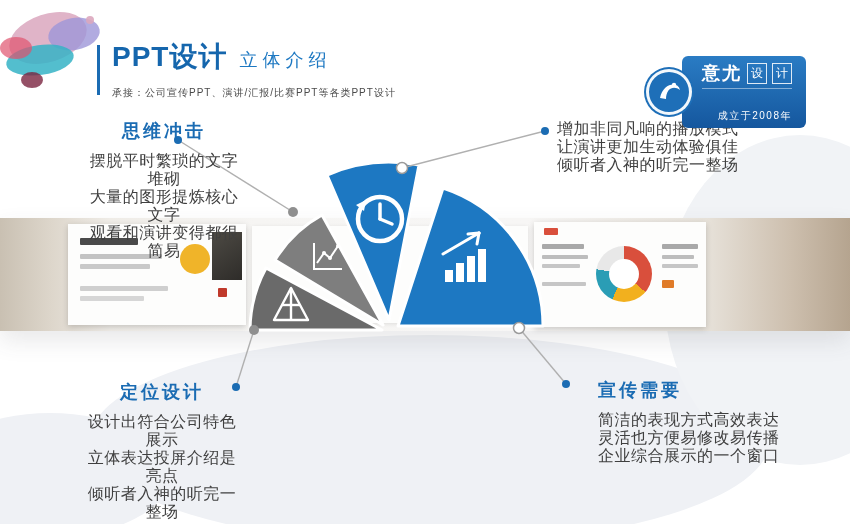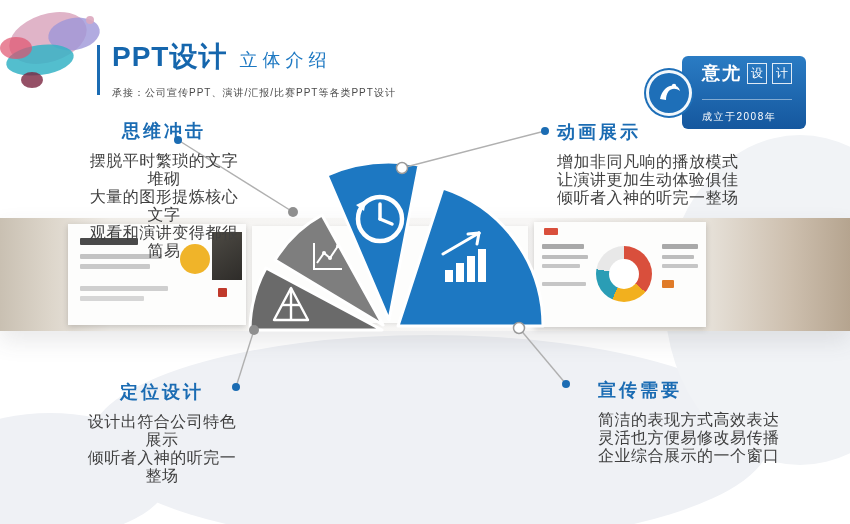--- a/index.html
+++ b/index.html
@@ -19,22 +19,22 @@
   
   .logo{position:absolute;right:44px;top:56px;display:flex;align-items:center;}
   .logo-circle{width:46px;height:46px;border-radius:50%;background:#1e6fb8;
                box-shadow:inset 0 0 0 3px rgba(255,255,255,.95), 0 0 0 2px #1e6fb8;
                display:flex;align-items:center;justify-content:center;z-index:2;}
   .logo-badge{margin-left:-10px;background:linear-gradient(#2a7cc4,#15579e);border-radius:6px;
               padding:5px 14px 5px 20px;color:#fff;z-index:1;}
   .brand-row{display:flex;align-items:center;white-space:nowrap;}
   .brand-bold{font-size:18px;font-weight:bold;letter-spacing:2px;}
   .brand-box{font-size:12px;border:1px solid rgba(255,255,255,.85);padding:1px 3px;margin-left:5px;}
-  .since-row{margin-top:14px;font-size:10px;letter-spacing:1.5px;border-top:1px solid rgba(255,255,255,.45);
-             padding-top:10px;text-align:left;}
+  .since-row{margin-top:3px;font-size:10px;letter-spacing:1.5px;border-top:1px solid rgba(255,255,255,.45);
+             padding-top:20px;text-align:right;}
 
   
   .band{position:absolute;left:0;top:218px;width:850px;height:113px;
         background:linear-gradient(90deg,#c9c0b2 0%,#ddd6cb 6%,#efece7 13%,#f6f5f3 30%,
                    #f7f6f5 62%,#e7e2da 83%,#cdbfae 93%,#b5a48f 100%);
         box-shadow:0 10px 22px rgba(70,70,85,.12);}
   .slide-card{position:absolute;background:#fdfdfc;box-shadow:0 2px 6px rgba(0,0,0,.18);}
   .bar{position:absolute;border-radius:1px;}
 
   
@@ -178,29 +178,29 @@
   </svg>
 
   <div class="callout center" style="left:86px;top:119px;width:156px;">
     <div class="title">思维冲击</div>
     <div class="line">摆脱平时繁琐的文字堆砌</div>
     <div class="line">大量的图形提炼核心文字</div>
     <div class="line">观看和演讲变得都很简易</div>
   </div>
 
   <div class="callout" style="left:557px;top:120px;width:185px;">
-    <div class="title">动画展示</div>
     <div class="line">增加非同凡响的播放模式</div>
     <div class="line">让演讲更加生动体验俱佳</div>
     <div class="line">倾听者入神的听完一整场</div>
   </div>
 
   <div class="callout center" style="left:84px;top:380px;width:156px;">
     <div class="title">定位设计</div>
     <div class="line">设计出符合公司特色展示</div>
+    <div class="line">立体表达投屏介绍是亮点</div>
     <div class="line">倾听者入神的听完一整场</div>
   </div>
 
   <div class="callout" style="left:578px;top:378px;width:185px;margin-left:20px;">
     <div class="title">宣传需要</div>
     <div class="line">简洁的表现方式高效表达</div>
     <div class="line">灵活也方便易修改易传播</div>
     <div class="line">企业综合展示的一个窗口</div>
   </div>
 

